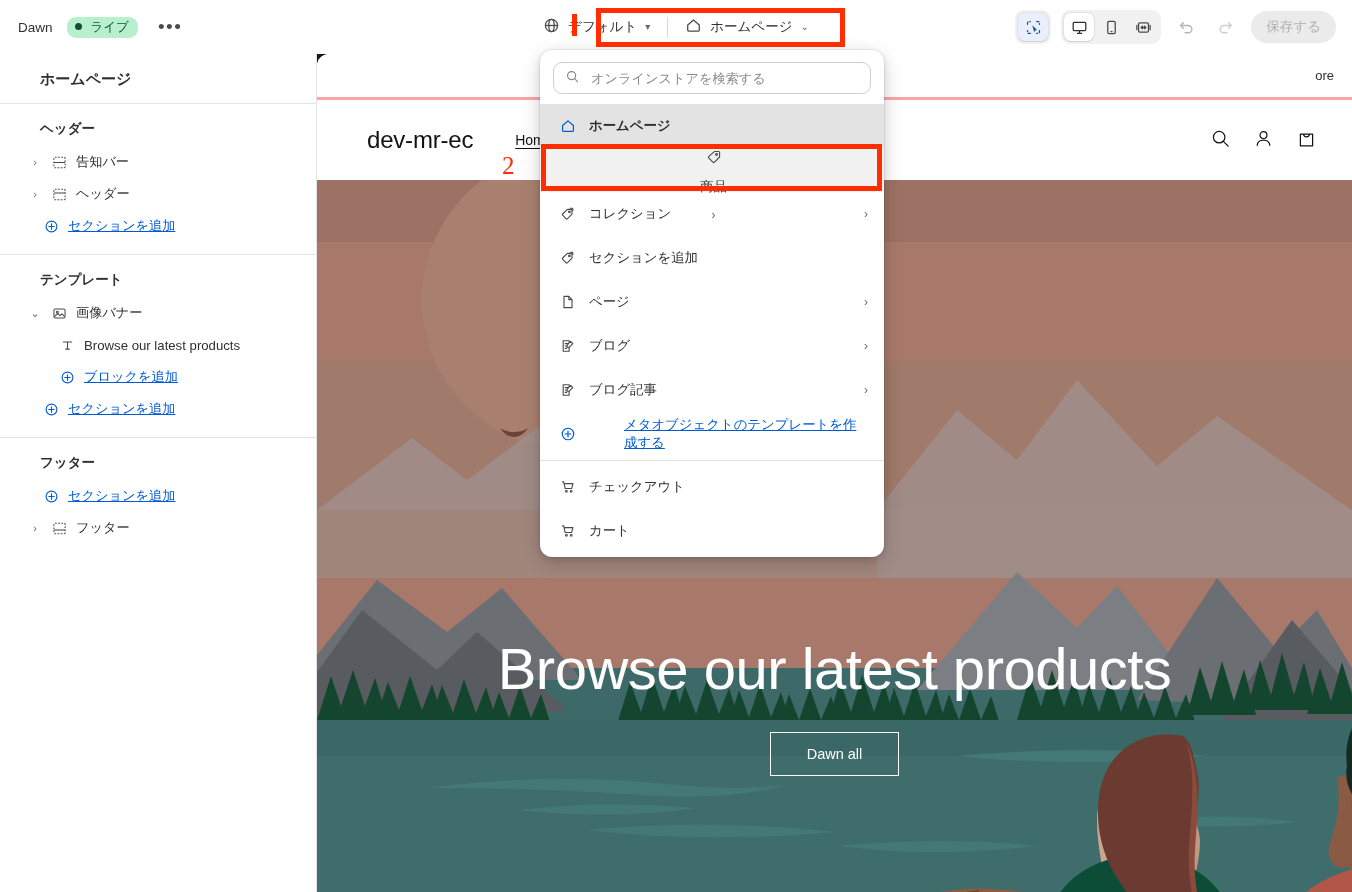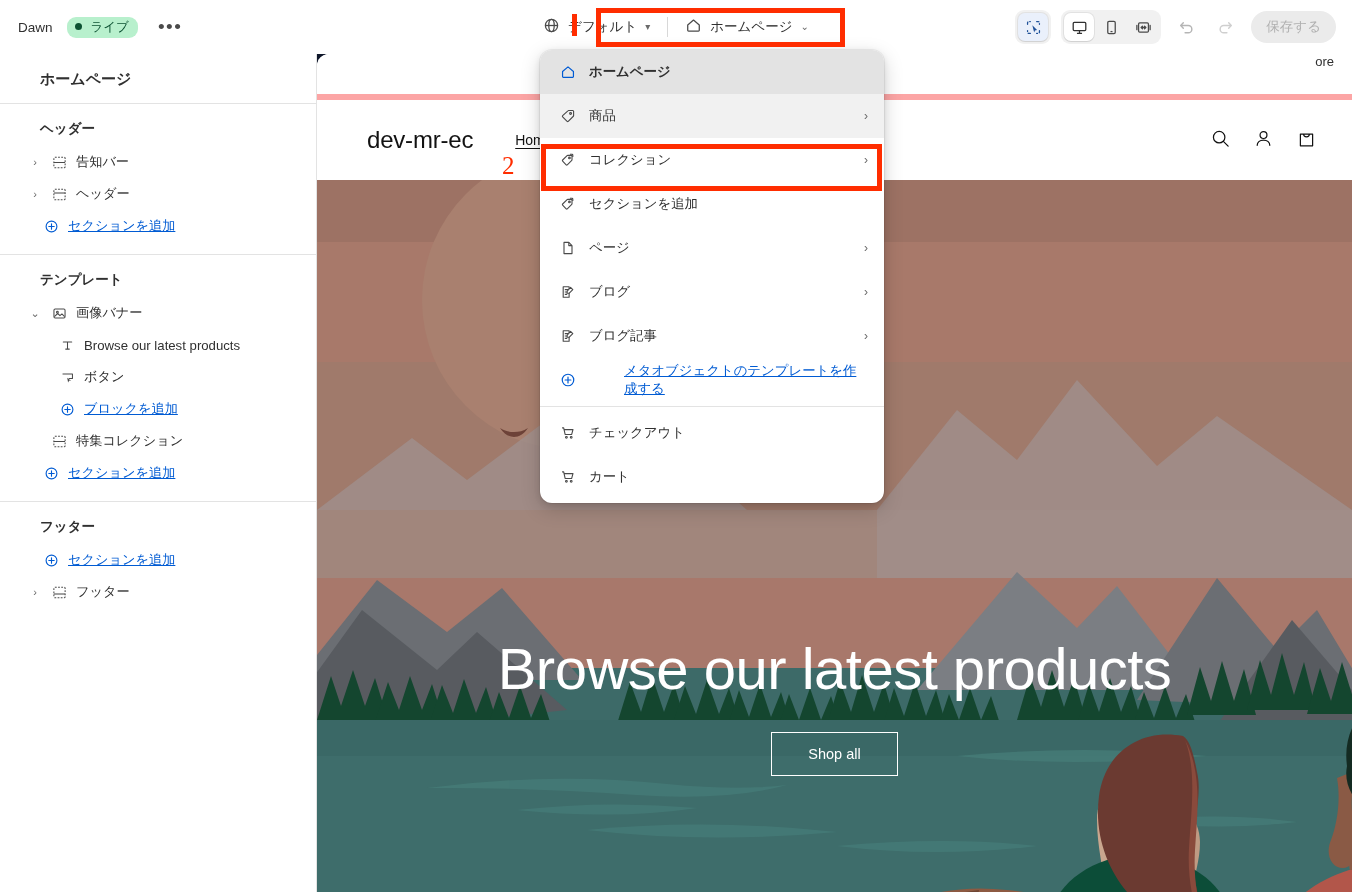--- a/index.html
+++ b/index.html
@@ -111,22 +111,22 @@
   .sb-add .alabel { text-decoration:underline; }
   .sb-add .aicon { color:#005bd3; display:flex; }
 
   
   .preview {
     position:absolute; left:317px; top:54px; width:1035px; height:838px;
     background:#ffffff; overflow:hidden;
     border-top-left-radius: 12px;
   }
   .ann-bar {
-    height: 46px; background:#ffffff; border-bottom:6px solid #fca5a5;
-    display:flex; align-items:flex-start; justify-content:flex-end;
+    height: 46px; background:#ffffff; border-bottom:3px solid #fca5a5;
+    display:flex; align-items:center; justify-content:flex-end;
     padding-right: 18px; font-size:13px; color:#303030;
   }
   .store-header {
     height: 80px; background:#ffffff;
     display:flex; align-items:center; padding: 0 35px 0 50px;
     position:relative;
   }
   .store-logo { font-size:24px; color:#121212; letter-spacing:-0.2px; }
   .store-nav { display:flex; align-items:center; gap:26px; margin-left: 42px; font-size:14px; color:#121212;}
   .store-nav span { text-decoration: underline; text-underline-offset: 3px; }
@@ -167,21 +167,21 @@
   .dd-list { padding: 0; }
   .dd-item {
     display:flex; align-items:center; gap:12px;
     height: 44px; padding: 0 16px 0 19px; font-size:13.4px; color:#303030; cursor:pointer;
   }
   .dd-item .di { width:18px; height:18px; display:flex; align-items:center; justify-content:center; color:#4a4a4a; flex:0 0 18px; }
   .dd-item .dlabel { flex:1; }
   .dd-item .dchev { color:#6a6a6a; font-size:12px; }
   .dd-item.selected { background:#e3e3e3; font-weight:bold; }
   .dd-item.selected .di { color:#005bd3; }
-  .dd-item.hovered { background:#f1f1f1; }
+  .dd-item.hovered { background:#f1f1f1;flex-direction:column; }
   .dd-item.link { color:#005bd3; height: 44px; gap: 47px; }
   .dd-item.link .di { color:#005bd3; }
   .dd-item.link .dlabel { text-decoration:underline; }
   .dd-sep { height:1px; background:#e3e3e3; margin: 4px 0; }
 
   
   .ann-rect {
     position:absolute; border: 5px solid #ff2d00; z-index: 90; pointer-events:none;
   }
   .ann-num {
@@ -334,50 +334,31 @@
 
       <div class="sb-row indent1">
         <span class="sicon">
           <svg width="15" height="15" viewBox="0 0 20 20" fill="none" stroke="#4a4a4a" stroke-width="1.4" stroke-linecap="round">
             <path d="M4.4 5.4h11.2M10 5.4v9.4M7.6 14.8h4.8"></path>
           </svg>
         </span>
         <span>Browse our latest products</span>
       </div>
 
-      <div class="sb-row indent1">
-        <span class="sicon">
-          <svg width="15" height="15" viewBox="0 0 20 20" fill="none" stroke="#4a4a4a" stroke-width="1.4" stroke-linejoin="round">
-            <path d="M3.4 5.2h13.2v6.2h-5"></path>
-              <path d="M9.6 10.2l1.2 6.4 1.5-2.5 2.7.6z" fill="#4a4a4a" stroke="none"></path>
-          </svg>
-        </span>
-        <span>ボタン</span>
-      </div>
 
       <div class="sb-add" style="padding-left:54px;">
         <span class="aicon">
           <svg width="15" height="15" viewBox="0 0 20 20" fill="none" stroke="#005bd3" stroke-width="1.5" stroke-linecap="round">
             <circle cx="10" cy="10" r="7.2"></circle>
               <path d="M10 6.4v7.2M6.4 10h7.2"></path>
           </svg>
         </span>
         <span class="alabel">ブロックを追加</span>
       </div>
 
-      <div class="sb-row">
-        <span class="twisty none">›</span>
-        <span class="sicon">
-          <svg width="15" height="15" viewBox="0 0 20 20" fill="none" stroke="#4a4a4a" stroke-width="1.4">
-            <rect x="2.5" y="3" width="15" height="14" rx="1.4" stroke-dasharray="2.4 1.8"></rect>
-              <path d="M2.5 10h15"></path>
-          </svg>
-        </span>
-        <span>特集コレクション</span>
-      </div>
 
       <div class="sb-add">
         <span class="aicon">
           <svg width="15" height="15" viewBox="0 0 20 20" fill="none" stroke="#005bd3" stroke-width="1.5" stroke-linecap="round">
             <circle cx="10" cy="10" r="7.2"></circle>
               <path d="M10 6.4v7.2M6.4 10h7.2"></path>
           </svg>
         </span>
         <span class="alabel">セクションを追加</span>
       </div>
@@ -533,26 +514,37 @@
           <g fill="#6f4533">
             <path d="M578 726 l14 -4 l-14 56 l-14 -6z"></path>
             <path d="M648 712 l14 -2 l-12 62 l-14 -4z"></path>
             <path d="M716 714 l14 2 l-12 58 l-14 -4z"></path>
           </g>
         </g>
       </svg>
 
       <div class="hero-text">
         <div class="hero-h1">Browse our latest products</div>
-        <button class="hero-btn">Shop all</button>
+        <button class="hero-btn">Dawn all</button>
       </div>
     </div>
   </div>
 
   <div class="dropdown">
+    <div class="dd-searchwrap">
+      <div class="dd-search">
+        <span>
+          <svg width="15" height="15" viewBox="0 0 20 20" fill="none" stroke="#8a8a8a" stroke-width="1.6" stroke-linecap="round">
+            <circle cx="8.8" cy="8.8" r="5.4"></circle>
+              <path d="M12.8 12.8l4 4"></path>
+          </svg>
+        </span>
+        <input type="text" placeholder="オンラインストアを検索する" style="">
+      </div>
+    </div>
 
     <div class="dd-list">
 
       <div class="dd-item selected">
         <span class="di">
           <svg width="16" height="16" viewBox="0 0 20 20" fill="none" stroke="#005bd3" stroke-width="1.5" stroke-linejoin="round">
             <path d="M3.2 9.3 10 3.6l6.8 5.7v6.4a1 1 0 0 1-1 1H4.2a1 1 0 0 1-1-1z"></path>
           </svg>
         </span>
         <span class="dlabel">ホームページ</span>

